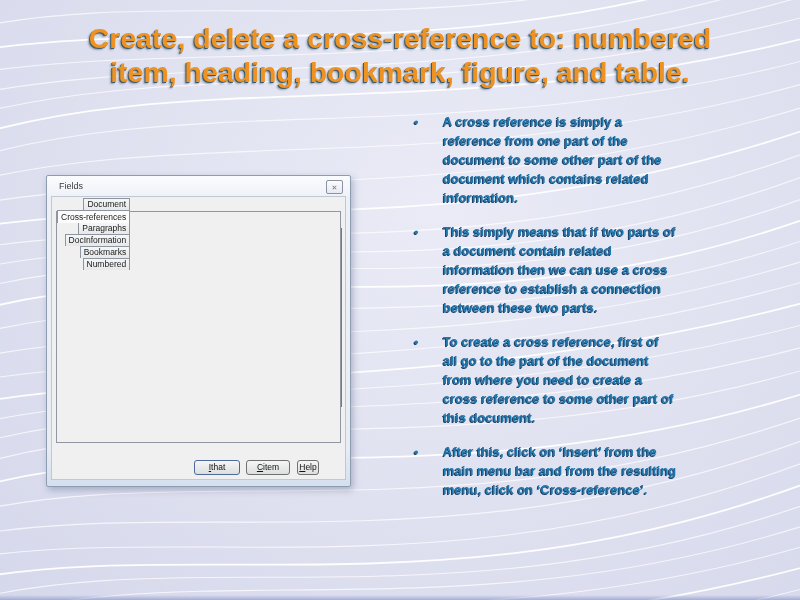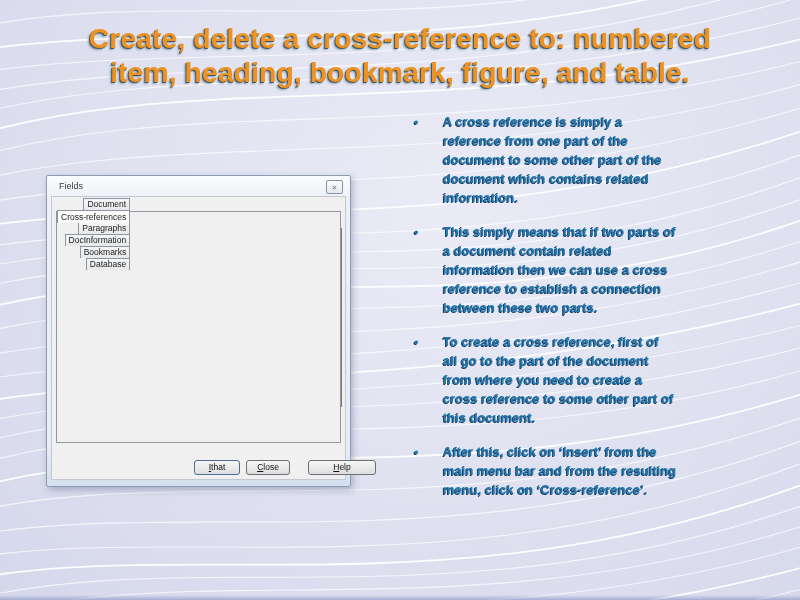--- a/index.html
+++ b/index.html
@@ -85,21 +85,21 @@
   .in-name{top:217px;}
   .in-value{top:233px; background:#FBFBFB; border-color:#C6C6C6;}
   .btn{
     position:absolute; top:263px; height:15px; box-sizing:border-box;
     background:linear-gradient(#F6F6F6,#DDDEDF); border:1px solid #707070; border-radius:3px;
     font-family:"Liberation Sans",sans-serif; font-size:8.5px; line-height:11px; color:#111;
     padding:0; text-align:center;
   }
   .btn-insert{left:142px; width:46px; border-color:#4D6B99;}
   .btn-close{left:194px; width:44px;}
-  .btn-help{left:256px; width:68px;}
+  .btn-help{left:245px; width:22px;}
 </style>
 </head>
 <body>
 
 <div class="slide">
   <svg class="waves" id="wave-svg" width="800" height="600" viewBox="0 0 800 600" xmlns="http://www.w3.org/2000/svg">
       <path d="M -50 11 C 190 -64.88435374475382, 470 53.98891367907913, 850 -106" fill="none" stroke="rgba(255,255,255,0.72)" stroke-width="1.1"></path>
       <path d="M -50 33 C 190 -27.011237350528013, 470 72.44344353287072, 850 -84" fill="none" stroke="rgba(255,255,255,0.72)" stroke-width="1.1"></path>
       <path d="M -50 55 C 190 8.829419696157931, 470 85.40303566735807, 850 -62" fill="none" stroke="rgba(255,255,255,0.95)" stroke-width="1.8"></path>
       <path d="M -50 77 C 190 33.225504059505994, 470 95.08109722326556, 850 -40" fill="none" stroke="rgba(255,255,255,0.72)" stroke-width="1.1"></path>
@@ -181,21 +181,21 @@
       </span>
     </div>
     <div class="dlg-content">
       <div class="tabs">
 
       <span class="tab">Document</span>
           <span class="tab selected">Cross-references</span>
           <span class="tab">Paragraphs</span>
           <span class="tab">DocInformation</span>
           <span class="tab">Bookmarks</span>
-          <span class="tab">Database</span>
+          <span class="tab">Numbered</span>
         </div>
       <div class="tab-panel"></div>
 
       <div class="grp-label lbl-type">
         <span></span><span class="u">T</span><span>ype</span>
       </div>
       <div class="listbox lb-type">
 
       <div class="li">Set Reference</div>
           <div class="li">Insert Reference</div>
@@ -234,20 +234,20 @@
 
       <div class="field-label lbl-value">
         <span></span><span class="u">V</span><span>alue</span>
       </div>
       <input class="field-input in-value" disabled="" value="" style="">
 
       <button class="btn btn-insert">
         <span></span><span class="u">I</span><span>that</span>
       </button>
       <button class="btn btn-close">
-        <span></span><span class="u">C</span><span>lose</span>
+        <span></span><span class="u">C</span><span>item</span>
       </button>
       <button class="btn btn-help">
         <span></span><span class="u">H</span><span>elp</span>
       </button>
     </div>
   </div>
 </div>
 
 </body></html>

